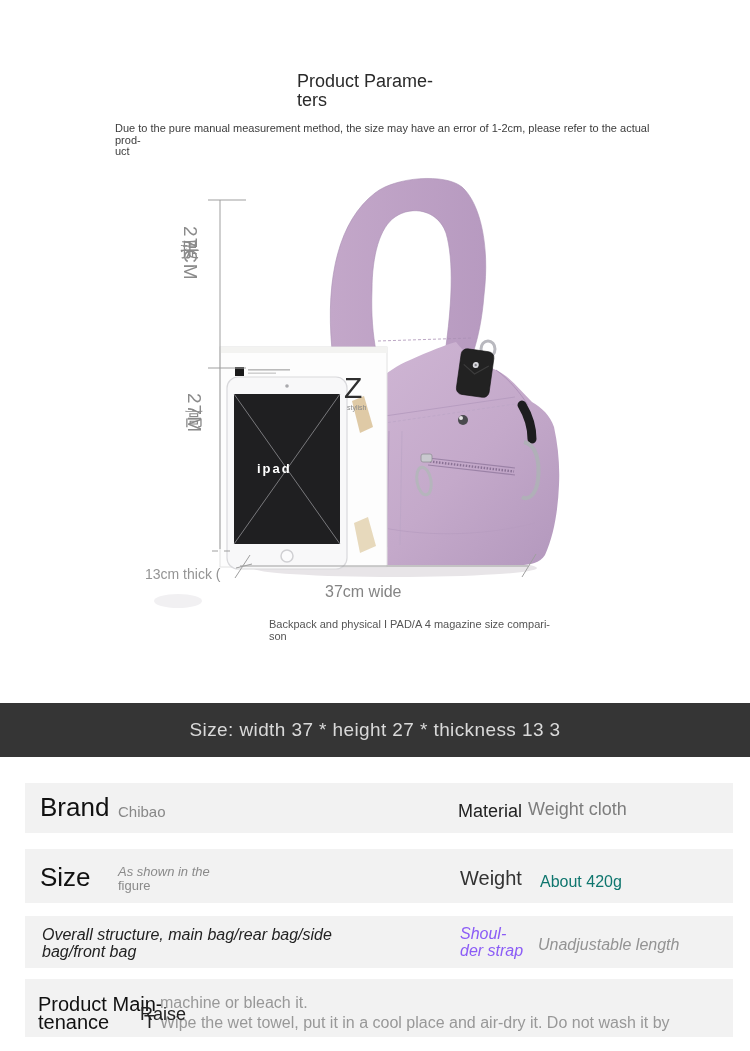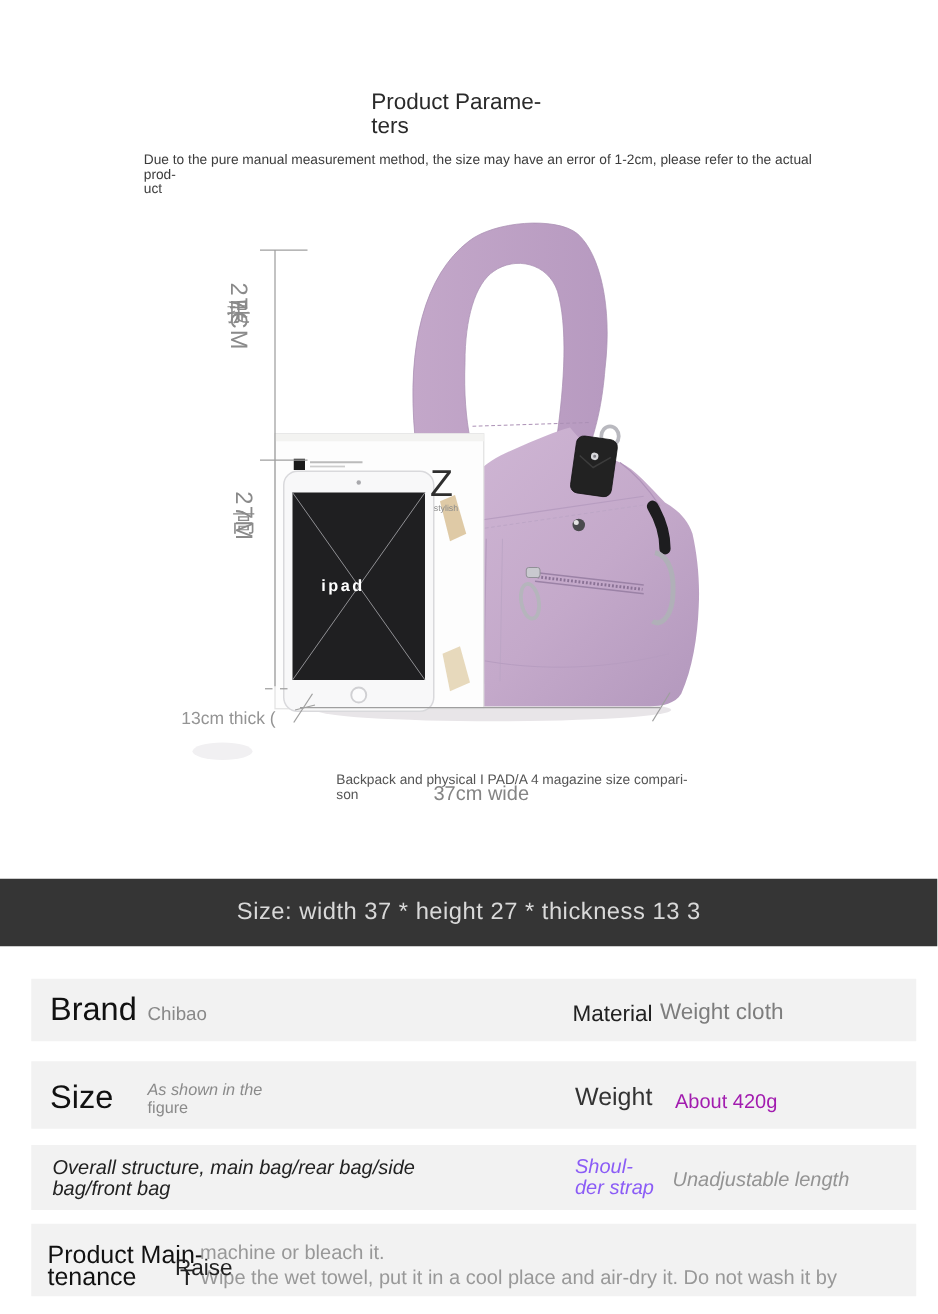--- a/index.html
+++ b/index.html
@@ -10,42 +10,42 @@
   
   .page-title{left:297px;top:72px;width:160px;font-size:18px;line-height:19px;color:#2a2a2a;}
   .disclaimer{left:115px;top:123px;width:545px;font-size:11px;line-height:11.5px;color:#3c3c3c;}
 
   
   .figure-wrap{left:140px;top:165px;width:450px;height:460px;}
   .vlabel{writing-mode:vertical-rl;color:#8a8a8a;font-size:19px;letter-spacing:1px;}
   .handle-label{left:177px;top:224px;}
   .height-label{left:181px;top:392px;}
   .thickness-label{left:145px;top:566px;font-size:14px;color:#949494;}
-  .width-label{left:325px;top:583px;width:120px;text-align:center;font-size:16px;color:#848484;margin-top:44px;}
+  .width-label{left:325px;top:583px;width:120px;font-size:16px;color:#848484;}
   .ipad-label{left:257px;top:461px;width:62px;text-align:left;color:#ffffff;
               font-size:13px;font-weight:bold;letter-spacing:2px;}
   .mag-letter{left:344px;top:371px;font-size:30px;color:#2f2f2f;}
   .mag-sub{left:347px;top:404px;font-size:7px;color:#8a8a8a;}
   .fig-caption{left:269px;top:619px;width:300px;font-size:11px;line-height:11.5px;color:#555555;}
 
   
   .size-banner{left:0;top:703px;width:750px;height:54px;background:#353535;
                display:flex;align-items:center;justify-content:center;}
   .size-banner span{color:#d9d9d9;font-size:19px;letter-spacing:.4px;}
 
   
   .spec-row{left:25px;width:708px;background:#f2f2f2;}
   .row1{top:783px;height:50px;}
   .row2{top:849px;height:54px;}
   .row3{top:916px;height:52px;font-style:italic;}
   .row4{top:979px;height:58px;}
   .big-label{font-size:26px;color:#111111;}
   .mid-label{font-size:18px;color:#222222;}
   .sm-gray{font-size:15px;color:#888888;}
-  .val-gray{font-size:16px;color:#a21caf;}
+  .val-gray{font-size:16px;color:#0f766e;}
   .spec-row .abs{white-space:nowrap;}
 </style>
 </head>
 <body>
 
 <div class="abs page-title">
   <div>Product Parame-</div>
   <div>ters</div>
 </div>
 <div class="abs disclaimer">

